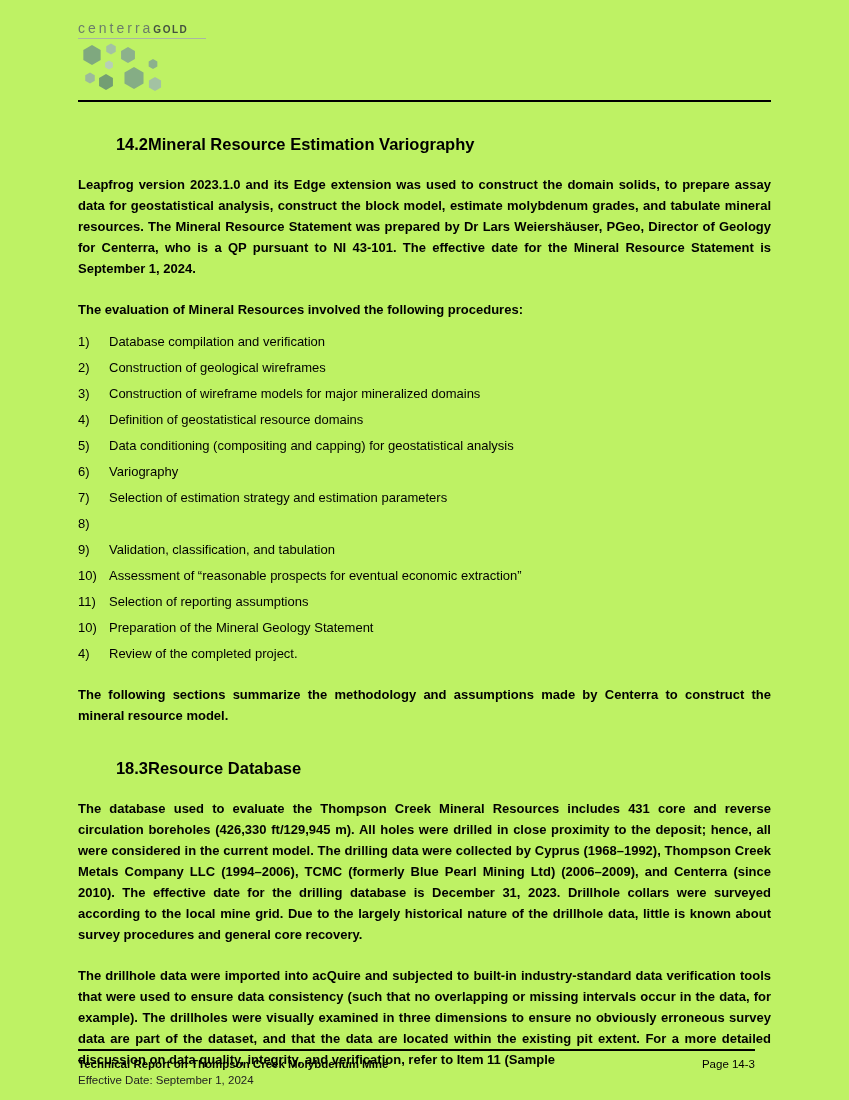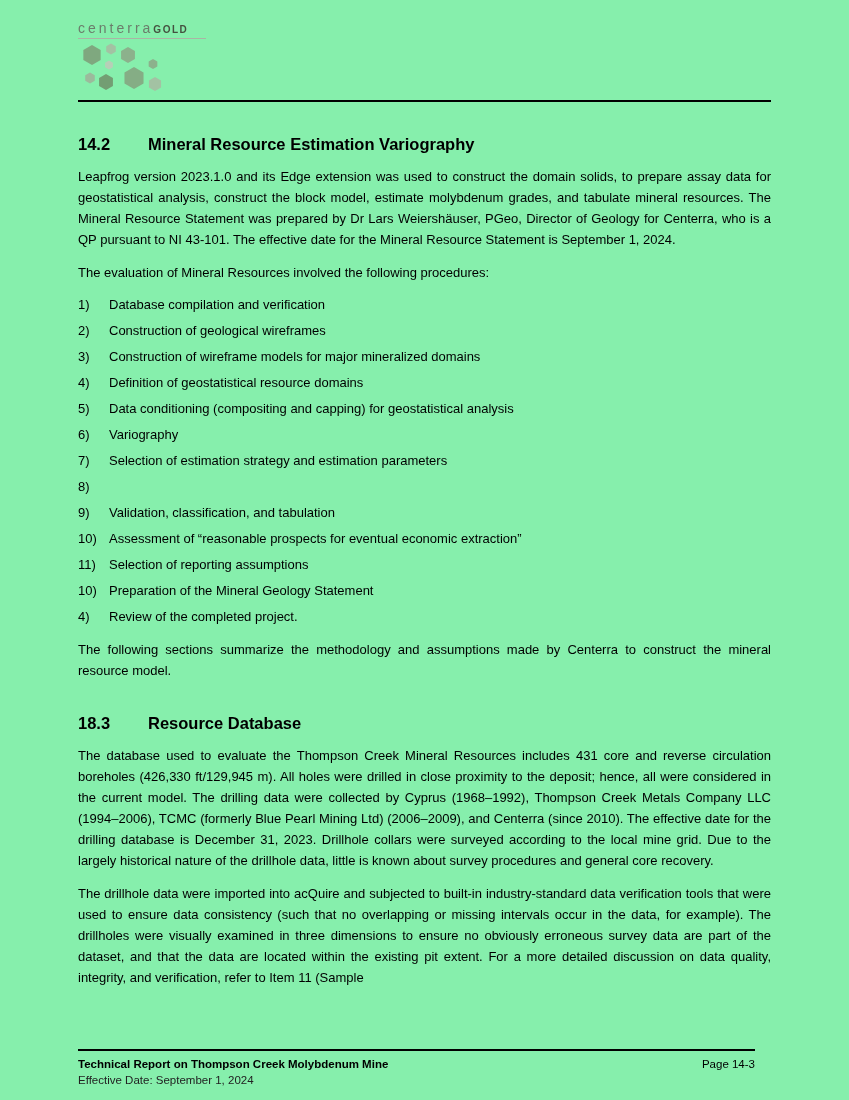--- a/index.html
+++ b/index.html
@@ -1,35 +1,35 @@
 <!DOCTYPE html>
 <html><head>
 <meta charset="utf-8">
 <style>
   html,body{margin:0;padding:0;background:#e9e9e9;}
   .page{
-    position:relative;width:849px;height:1100px;margin:0 auto;background:#86efac;
+    position:relative;width:849px;height:1100px;margin:0 auto;background:#bef264;
     font-family:"Liberation Sans",sans-serif;color:#000;overflow:hidden;
   }
   .margins{position:absolute;left:78px;right:78px;top:0;bottom:0;}
 
   
   .logo{margin-top:20px;width:150px;}
   .logo-text{font-size:14px;letter-spacing:3px;color:#6b7d6b;}
   .logo-text .gold{font-size:10px;font-weight:bold;color:#44523f;letter-spacing:1.5px;}
   .logo-underline{height:1px;background:#a9b5a4;margin:2px 0 3px 0;width:128px;}
   .hex-svg{display:block;}
 
   .rule{height:2px;background:#000;}
   .header-rule{margin-top:6px;}
 
-  h1.sec{display:flex;font-size:16.5px;font-weight:bold;margin:32px 0 0 0;line-height:20px;}
+  h1.sec{display:flex;font-size:16.5px;font-weight:bold;margin:32px 0 0 0;line-height:20px;text-align:right;}
   h1.sec .num{width:70px;flex:0 0 70px;}
 
-  p.body{font-size:13px;line-height:21px;text-align:justify;margin:12px 0 0 0;}
+  p.body{font-size:13px;line-height:21px;text-align:justify;margin:20px 0 0 0;font-weight:bold;}
 
   .list{margin-top:12px;}
   .li{display:flex;font-size:13px;line-height:20px;margin-bottom:6px;}
   .li .n{flex:0 0 31px;}
 
   .closing{margin-top:8px;}
 
   footer{position:absolute;left:78px;right:94px;bottom:12px;}
   .footer-rule{height:2px;background:#000;}
   .footer-row{display:flex;justify-content:space-between;margin-top:5px;font-size:11.5px;line-height:16px;}

